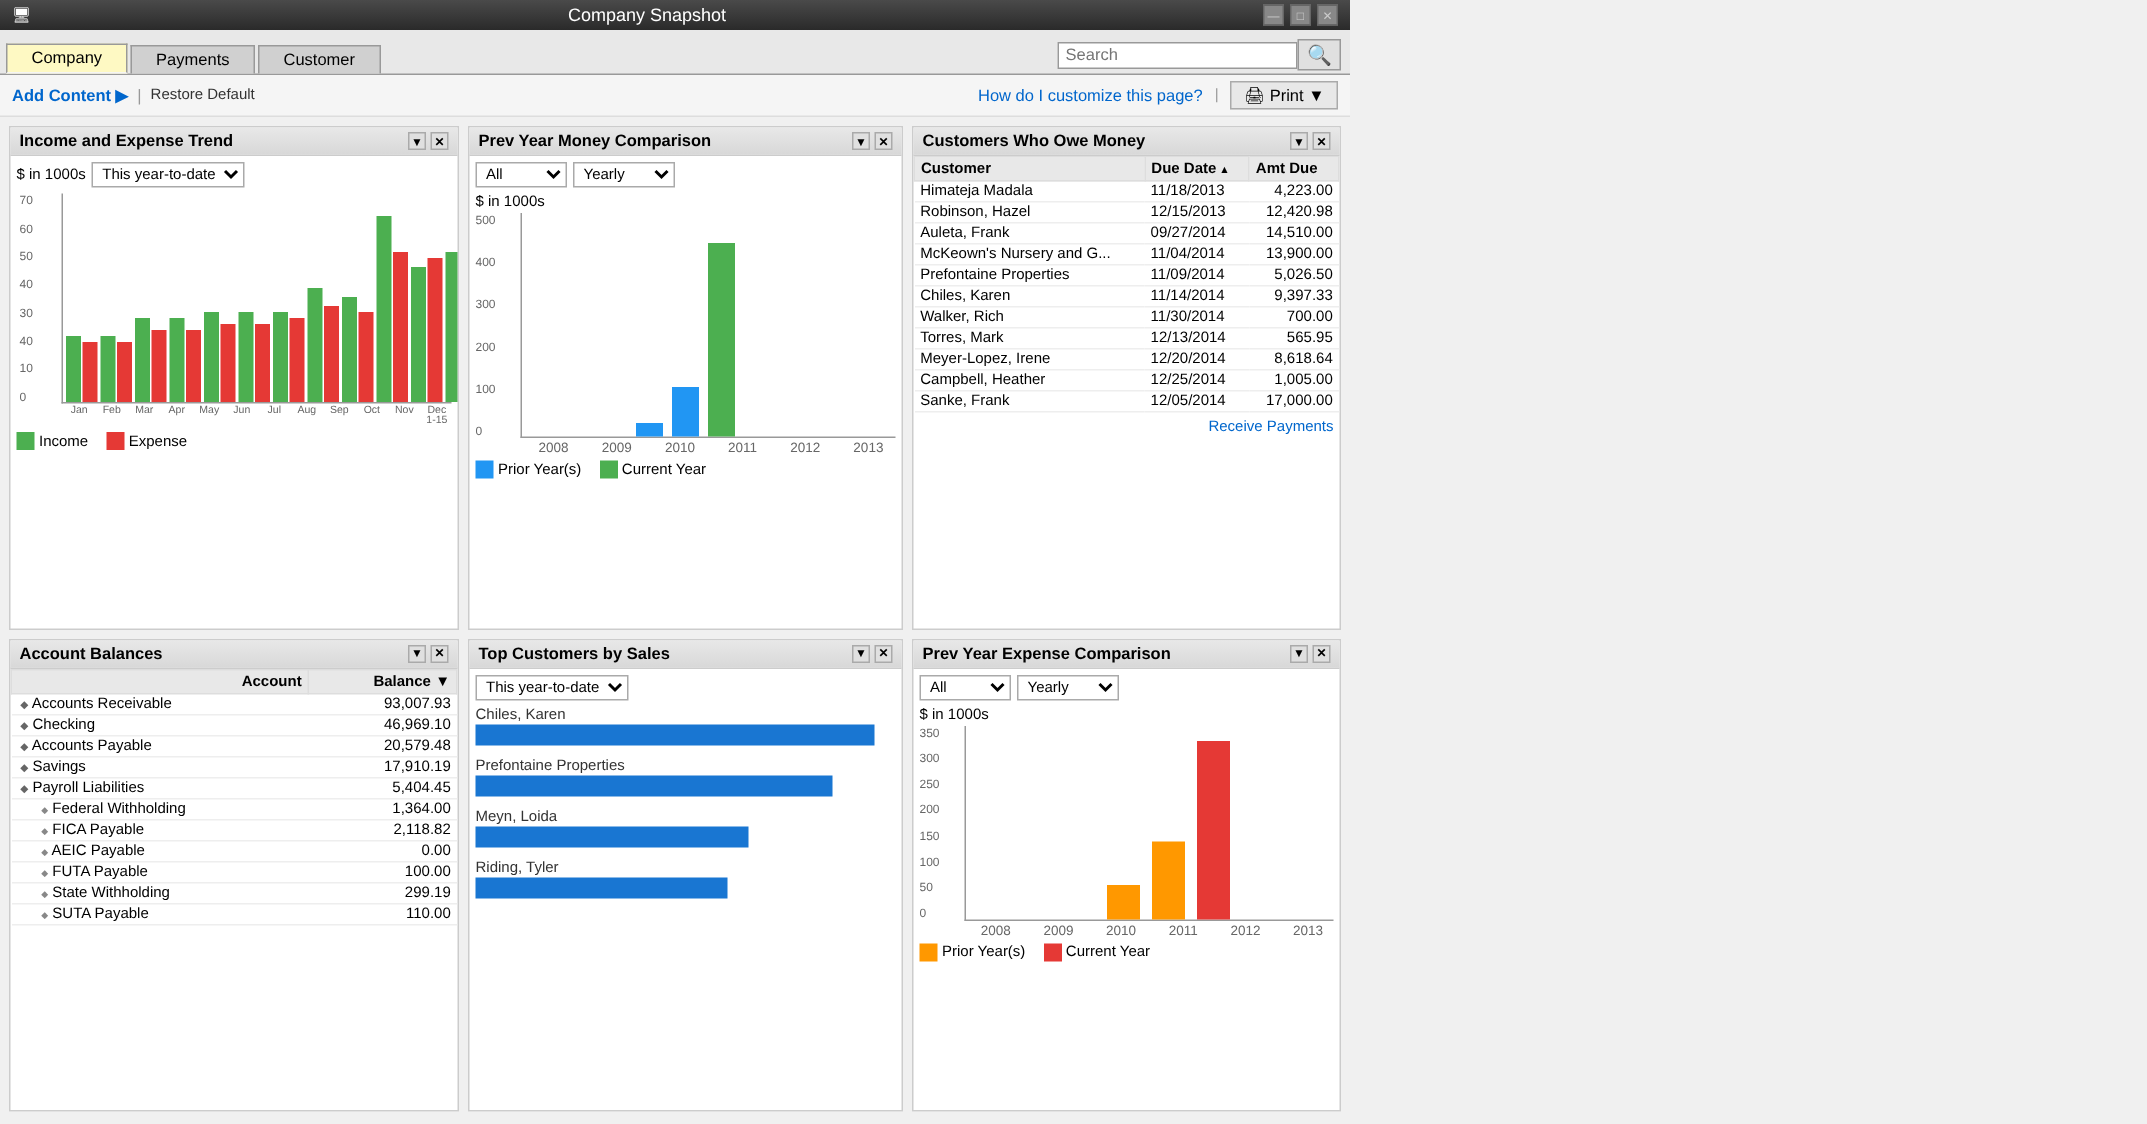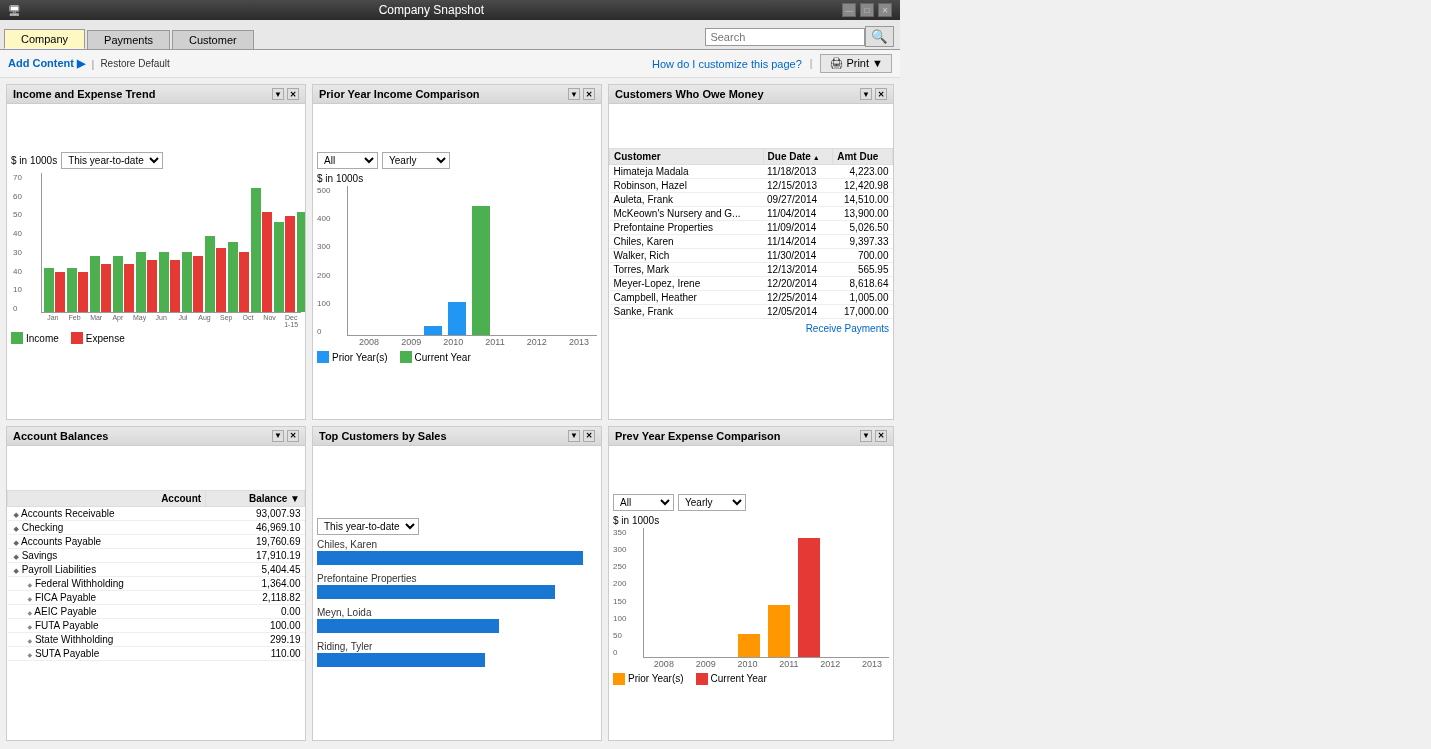--- a/index.html
+++ b/index.html
@@ -81,27 +81,27 @@
       border-bottom: 1px solid #ccc;
       padding: 3px 6px;
       display: flex;
       align-items: center;
       justify-content: space-between;
       font-weight: bold;
       font-size: 11px;
     }
     .panel-header-controls { display: flex; gap: 3px; }
     .panel-ctrl { width: 12px; height: 12px; background: #e0e0e0; border: 1px solid #aaa; cursor: pointer; font-size: 8px; display: flex; align-items: center; justify-content: center; }
-    .panel-content { padding: 4px; flex: 1; overflow: hidden; margin-top: 44px; }
+    .panel-content { padding: 4px; flex: 1; overflow: hidden; }
     
     
     .income-panel { grid-column: 1; grid-row: 1; }
     .account-panel { grid-column: 1; grid-row: 2; }
     .prev-year-panel { grid-column: 2; grid-row: 1; }
-    .top-customers-panel { grid-column: 2; grid-row: 2; gap: 24px; }
+    .top-customers-panel { grid-column: 2; grid-row: 2; }
     .customers-owe-panel { grid-column: 3; grid-row: 1; }
     .prev-expense-panel { grid-column: 3; grid-row: 2; }
     
     
     .bar-chart { display: flex; align-items: flex-end; gap: 2px; height: 140px; border-left: 1px solid #999; border-bottom: 1px solid #999; padding: 4px 2px 0 2px; position: relative; }
     .bar-group { display: flex; align-items: flex-end; gap: 1px; }
     .bar { width: 10px; }
     .bar.income { background: #4caf50; }
     .bar.expense { background: #e53935; }
     
@@ -300,21 +300,21 @@
         <div class="legend-item">
           <div class="legend-box expense"></div>
           <span>Expense</span>
         </div>
       </div>
     </div>
   </div>
 
   <div class="panel prev-year-panel">
     <div class="panel-header">
-      <span>Prior Year Income Comparison</span>
+      <span>Prev Year Money Comparison</span>
       <div class="panel-header-controls">
         <div class="panel-ctrl">▼</div>
         <div class="panel-ctrl">✕</div>
       </div>
     </div>
     <div class="panel-content">
       <div class="select-row">
         <select>
           <option>All</option><option>Custom</option>
         </select>
@@ -473,21 +473,21 @@
         <tr>
       <td style="padding-left:6px;"><span style="font-size:7px;color:#666;">◆</span> Accounts Receivable</td>
       <td class="amount">93,007.93</td>
     </tr>
             <tr>
       <td style="padding-left:6px;"><span style="font-size:7px;color:#666;">◆</span> Checking</td>
       <td class="amount">46,969.10</td>
     </tr>
             <tr>
       <td style="padding-left:6px;"><span style="font-size:7px;color:#666;">◆</span> Accounts Payable</td>
-      <td class="amount">19,760.69</td>
+      <td class="amount">20,579.48</td>
     </tr>
             <tr>
       <td style="padding-left:6px;"><span style="font-size:7px;color:#666;">◆</span> Savings</td>
       <td class="amount">17,910.19</td>
     </tr>
             <tr>
       <td style="padding-left:6px;"><span style="font-size:7px;color:#666;">◆</span> Payroll Liabilities</td>
       <td class="amount">5,404.45</td>
     </tr>
             <tr>

